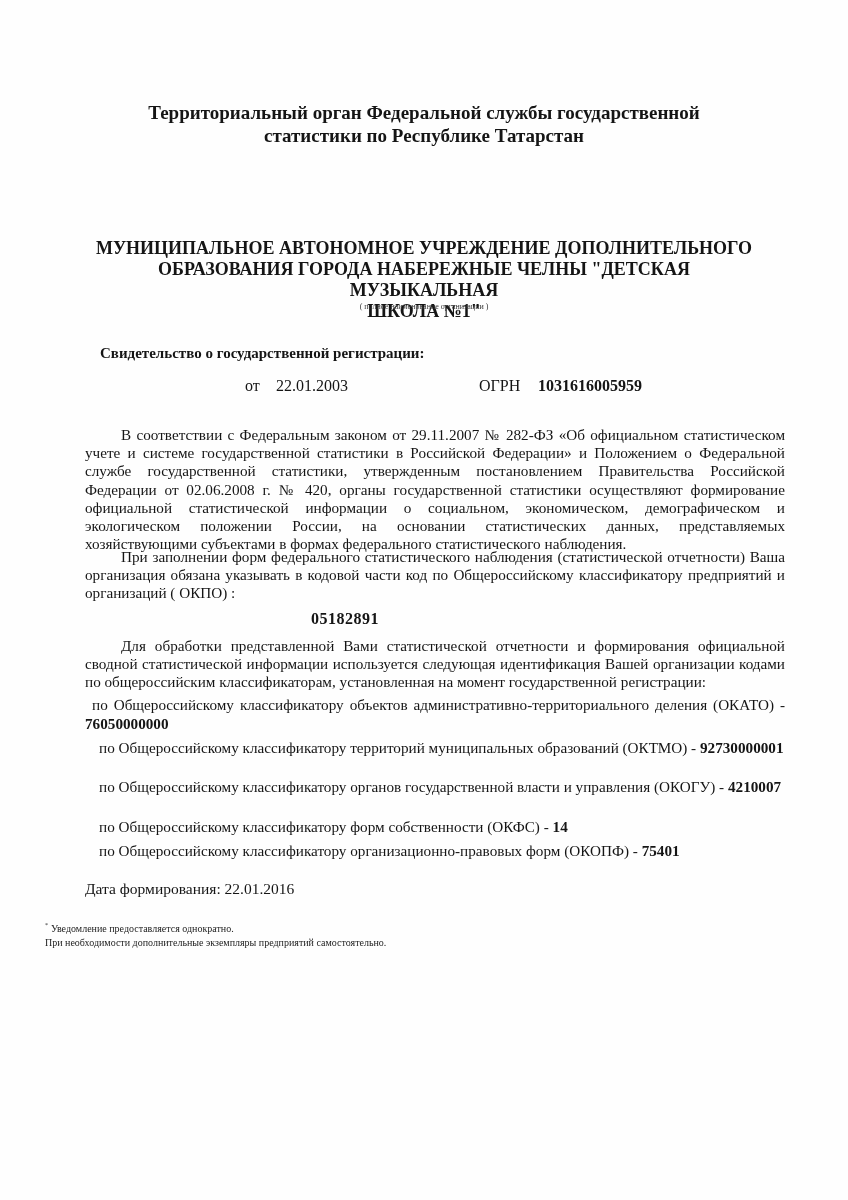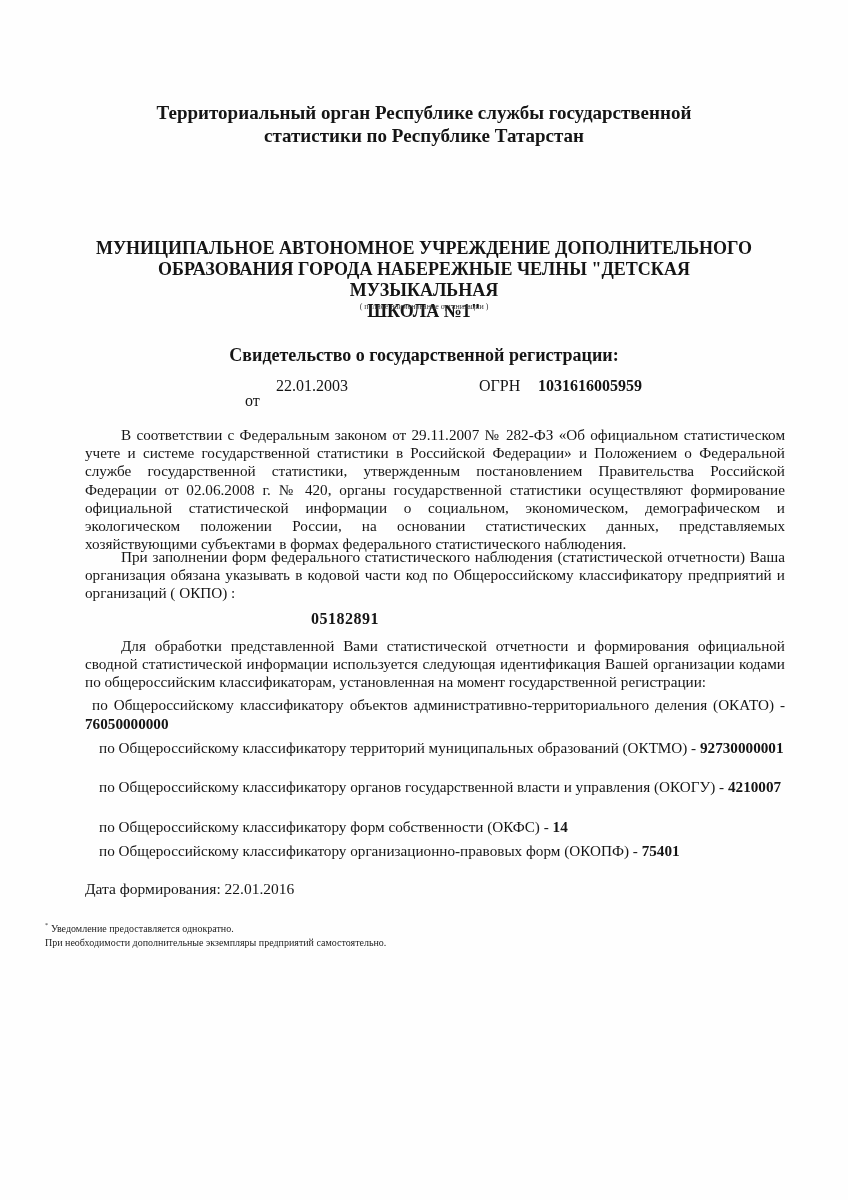--- a/index.html
+++ b/index.html
@@ -11,23 +11,23 @@
     .page { position: absolute; left: 0; top: 0; width: 848px; height: 1200px; background: #fefefe; }
     .abs { position: absolute; }
 
     .agency { left: 100px; width: 648px; top: 101px; font-size: 19px; line-height: 23px; font-weight: bold; text-align: center; }
     .title { left: 100px; width: 648px; top: 175px; font-size: 19px; font-weight: bold; text-align: center; letter-spacing: 0.3px; }
     .title sup { font-size: 10px; vertical-align: 8px; margin-left: 1px; }
 
     .org { left: 90px; width: 668px; top: 238px; font-size: 18px; line-height: 21px; font-weight: bold; text-align: center; }
     .org-caption { left: 100px; width: 648px; top: 302px; font-size: 8px; text-align: center; color: #333; }
 
-    .reg-heading { left: 100px; width: 648px; top: 345px; font-size: 18px; font-weight: bold; text-align: center; }
+    .reg-heading { left: 100px; width: 648px; top: 345px; font-size: 15px; font-weight: bold; text-align: left; }
     .reg-line { top: 377px; font-size: 16px; }
-    .reg-from-label { left: 245px; margin-top: 15px; }
+    .reg-from-label { left: 245px; }
     .reg-date { left: 276px; font-weight: normal; }
     .ogrn-label { left: 479px; }
     .ogrn-val { left: 538px; font-weight: bold; }
 
     .para {
       left: 85px; width: 700px; font-size: 15.2px; line-height: 18.2px;
       text-align: justify; text-align-last: left;
     }
     .para .indent { display: inline-block; width: 36px; }
     .p1 { top: 426px; }
@@ -50,21 +50,21 @@
     .footnote { left: 45px; top: 918px; font-size: 10px; line-height: 14px; color: #222; }
     .footnote sup { font-size: 6px; vertical-align: 5px; }
     .footnote .fn1 { padding-left: 3px; }
   </style>
 </head>
 <body>
 
 <div class="page">
 
   <div class="abs agency">
-    <div>Территориальный орган Республике службы государственной</div>
+    <div>Территориальный орган Федеральной службы государственной</div>
     <div>статистики по Республике Татарстан</div>
   </div>
 
 
   <div class="abs org">
     <div>МУНИЦИПАЛЬНОЕ АВТОНОМНОЕ УЧРЕЖДЕНИЕ ДОПОЛНИТЕЛЬНОГО</div>
     <div>ОБРАЗОВАНИЯ ГОРОДА НАБЕРЕЖНЫЕ ЧЕЛНЫ "ДЕТСКАЯ МУЗЫКАЛЬНАЯ</div>
     <div>ШКОЛА №1"</div>
   </div>
   <div class="abs org-caption">( полное наименование организации )</div>

